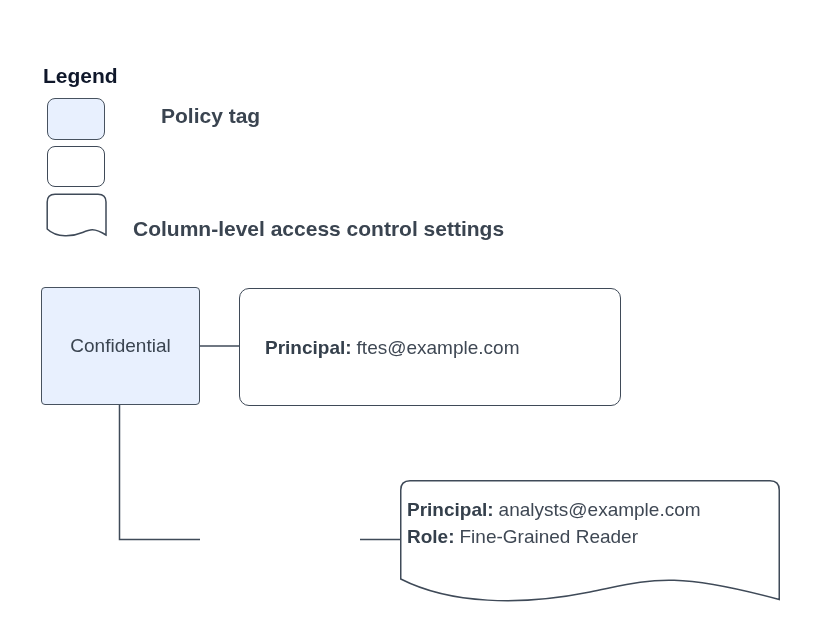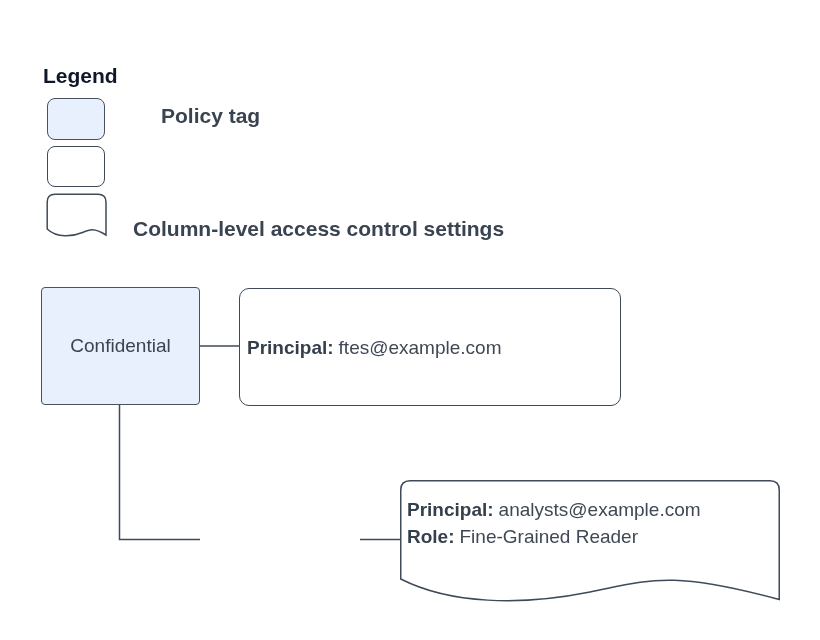--- a/index.html
+++ b/index.html
@@ -59,21 +59,21 @@
     z-index: 2;
   }
   .policy-box {
     box-sizing: border-box;
     border-radius: 10px;
     border: 1.5px solid #3f4a58;
     background: #ffffff;
     display: flex;
     flex-direction: column;
     justify-content: center;
-    padding-left: 7px;
+    padding-left: 25px;
     z-index: 2;
   }
   .field-line {
     font-size: 19px;
     line-height: 27px;
     color: #3f4854;
     white-space: nowrap;
   }
   .field-label {
     font-weight: bold;

